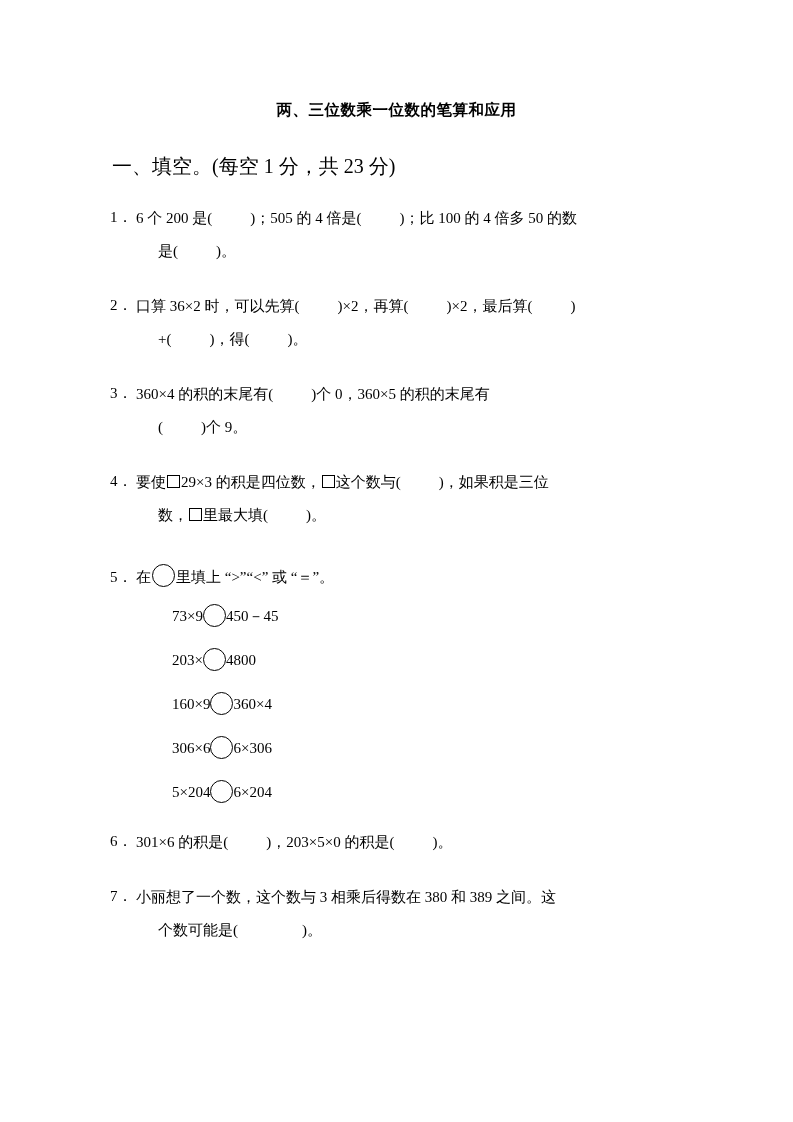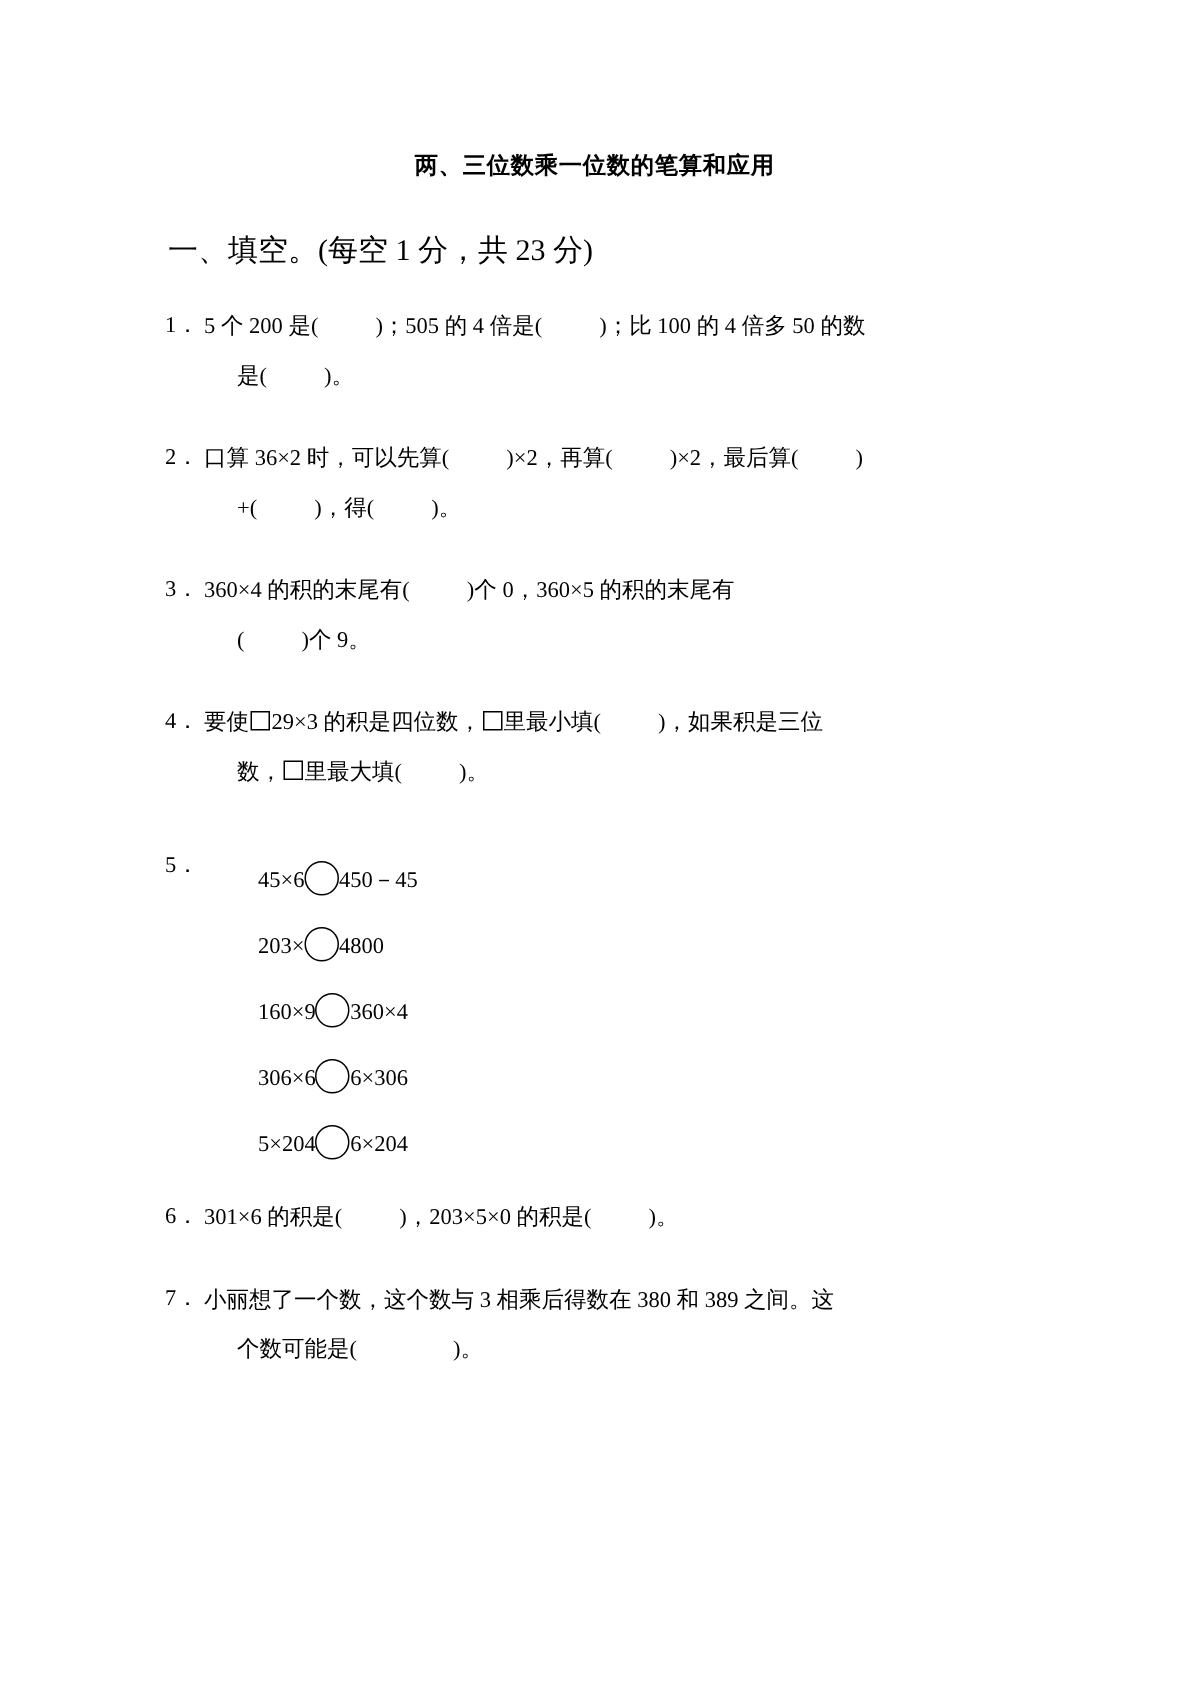--- a/index.html
+++ b/index.html
@@ -116,21 +116,21 @@
 <div class="page">
 
   <div class="doc-title">两、三位数乘一位数的笔算和应用</div>
 
   <div class="section-head">一、填空。(每空 1 分，共 23 分)</div>
 
   <div class="q">
     <div class="q-num">1．</div>
     <div class="q-body">
       <div class="q-line">
-        <span>5 个 200 是(</span><span class="blank-m"></span><span>)；505 的 4 倍是(</span><span class="blank-m"></span><span>)；比 100 的 4 倍多 50 的数</span>
+        <span>6 个 200 是(</span><span class="blank-m"></span><span>)；505 的 4 倍是(</span><span class="blank-m"></span><span>)；比 100 的 4 倍多 50 的数</span>
       </div>
       <div class="q-line indent">
         <span>是(</span><span class="blank-m"></span><span>)。</span>
       </div>
     </div>
   </div>
 
   <div class="q">
     <div class="q-num">2．</div>
     <div class="q-body">
@@ -152,34 +152,37 @@
       <div class="q-line indent">
         <span>(</span><span class="blank-m"></span><span>)个 9。</span>
       </div>
     </div>
   </div>
 
   <div class="q">
     <div class="q-num">4．</div>
     <div class="q-body">
       <div class="q-line">
-        <span>要使</span><span class="sq"></span><span>29×3 的积是四位数，</span><span class="sq"></span><span>里最小填(</span><span class="blank-m"></span><span>)，如果积是三位</span>
+        <span>要使</span><span class="sq"></span><span>29×3 的积是四位数，</span><span class="sq"></span><span>这个数与(</span><span class="blank-m"></span><span>)，如果积是三位</span>
       </div>
       <div class="q-line indent">
         <span>数，</span><span class="sq"></span><span>里最大填(</span><span class="blank-m"></span><span>)。</span>
       </div>
     </div>
   </div>
 
   <div class="q" style="margin-top:30px;">
     <div class="q-num">5．</div>
     <div class="q-body">
+      <div class="q5-head">
+        <span>在</span><span class="circle-inline"></span><span>里填上 “&gt;”“&lt;” 或 “＝”。</span>
+      </div>
       <div class="cmp-list">
         <div class="cmp-row">
-          <span class="lhs">45×6</span><span class="circ"></span><span class="rhs">450－45</span>
+          <span class="lhs">73×9</span><span class="circ"></span><span class="rhs">450－45</span>
         </div>
         <div class="cmp-row">
           <span class="lhs">203×</span><span class="circ"></span><span class="rhs">4800</span>
         </div>
         <div class="cmp-row">
           <span class="lhs">160×9</span><span class="circ"></span><span class="rhs">360×4</span>
         </div>
         <div class="cmp-row">
           <span class="lhs">306×6</span><span class="circ"></span><span class="rhs">6×306</span>
         </div>

